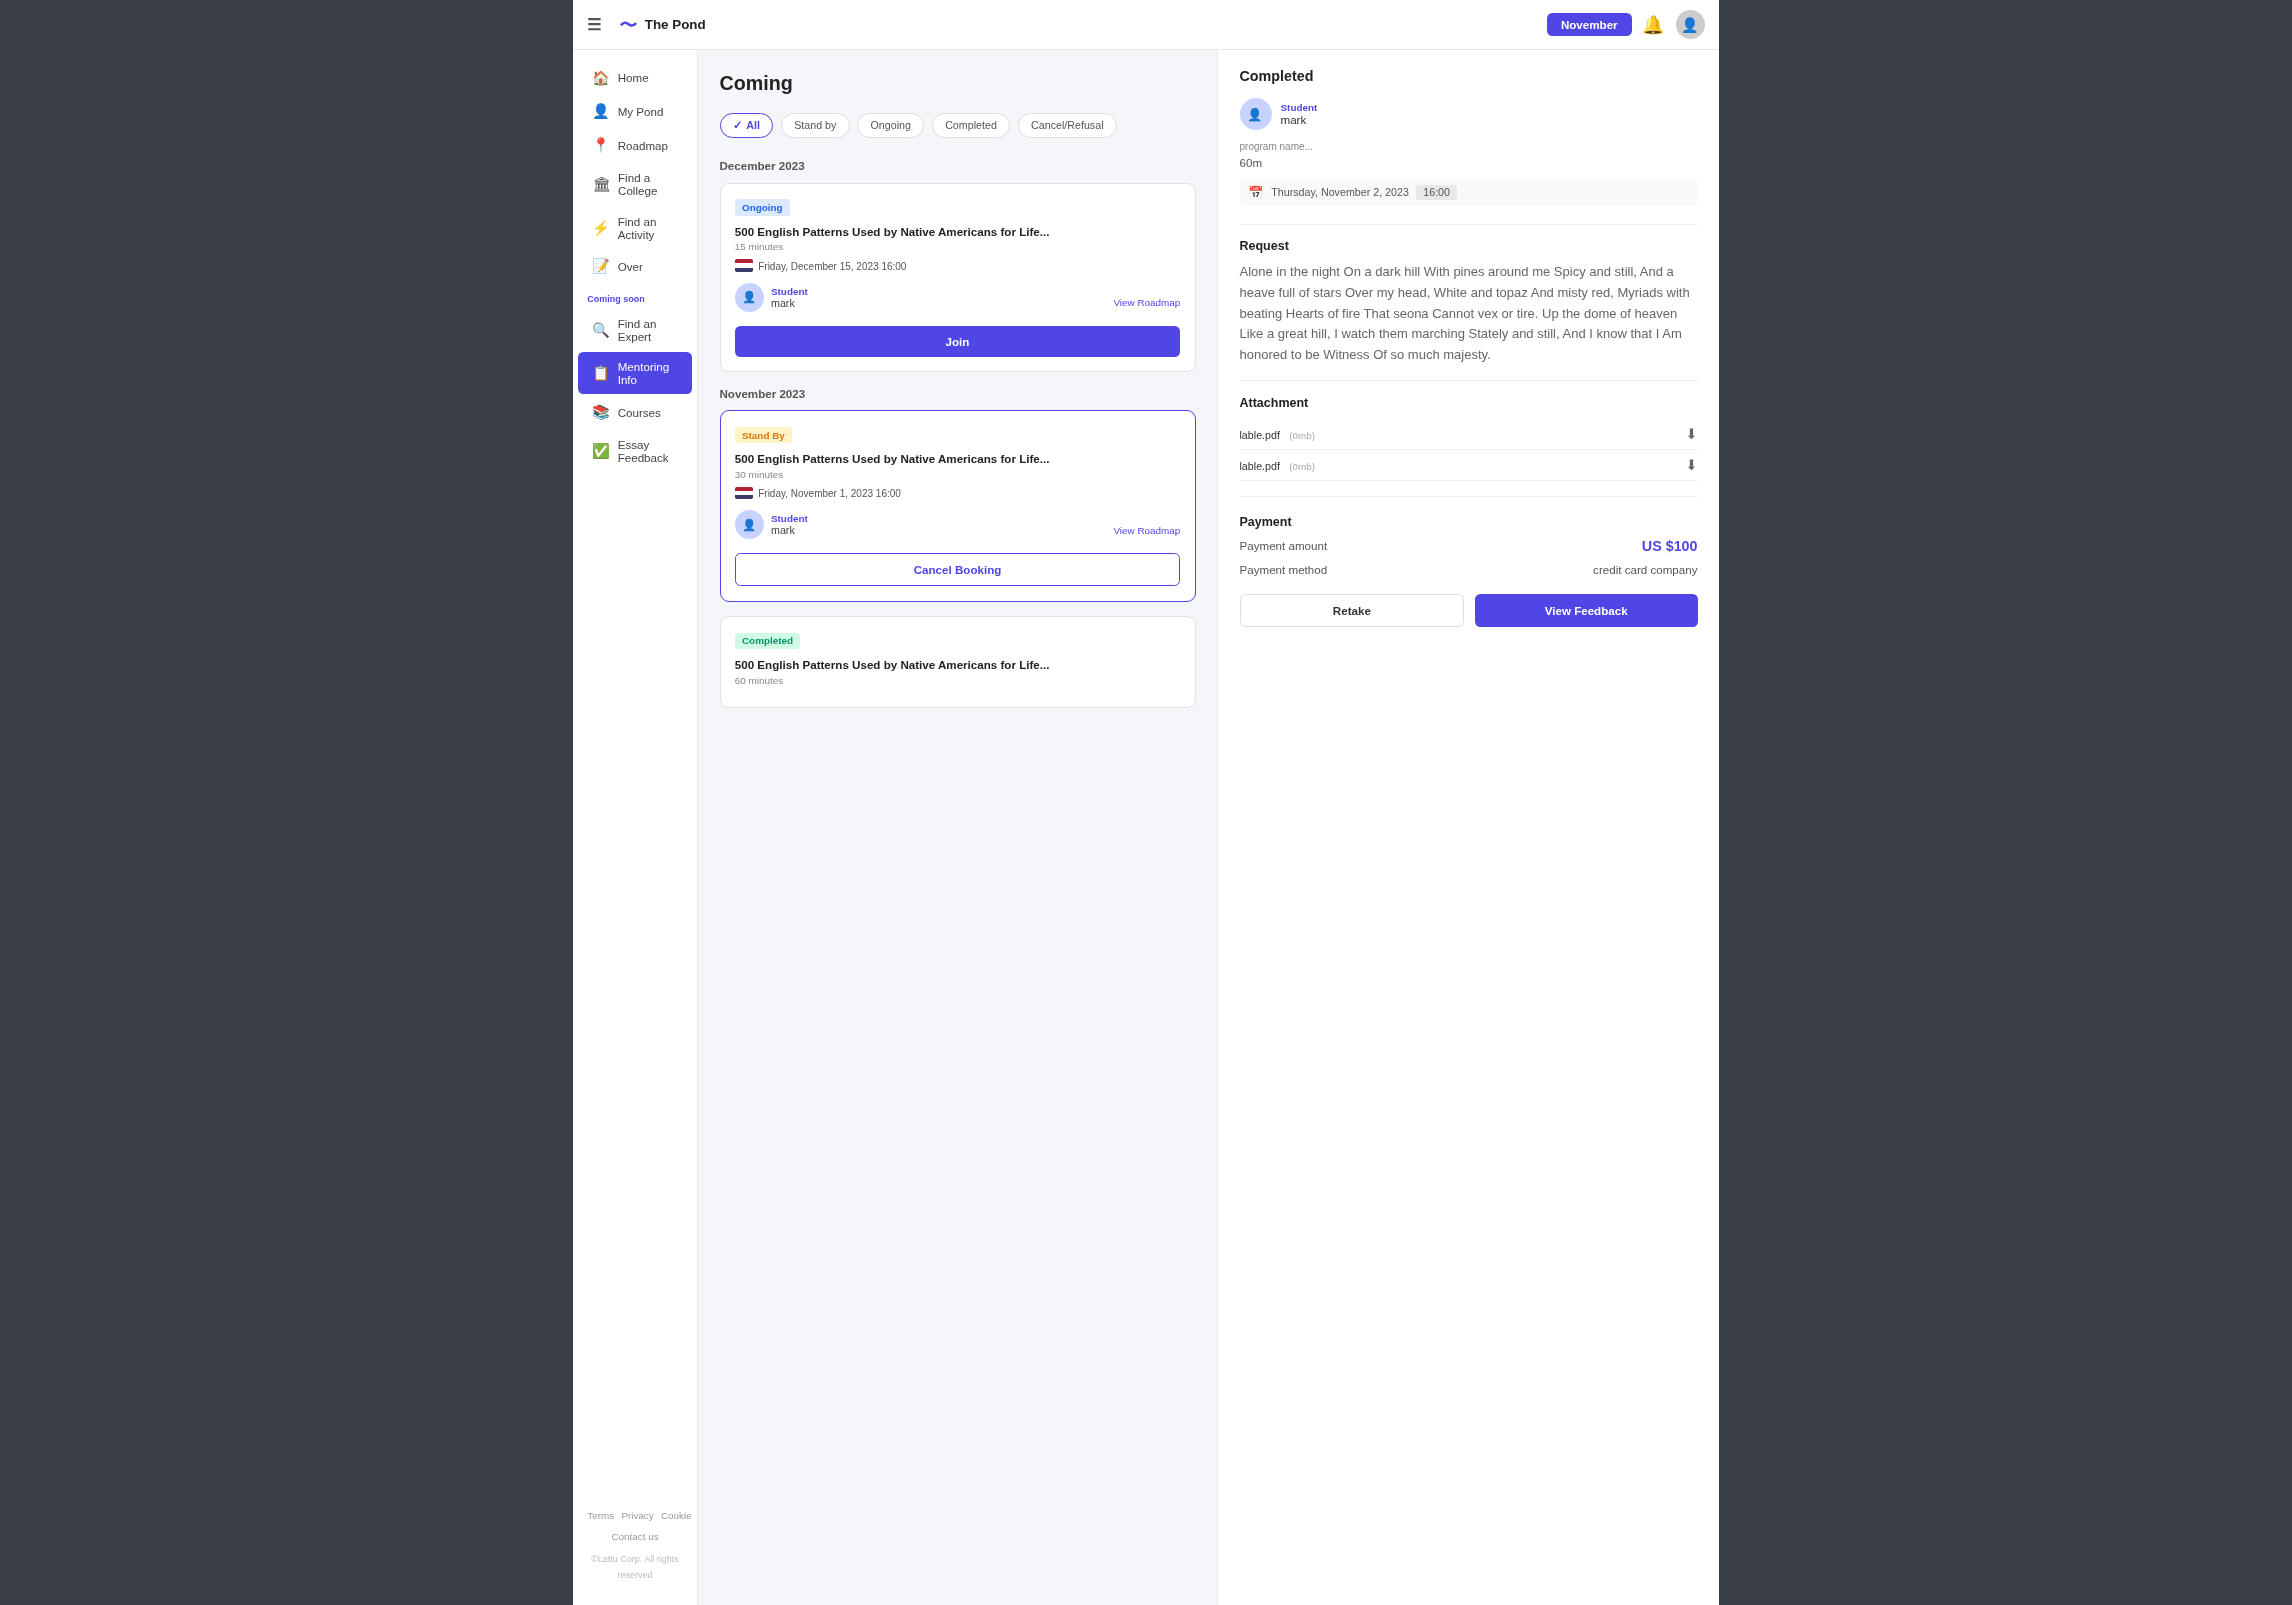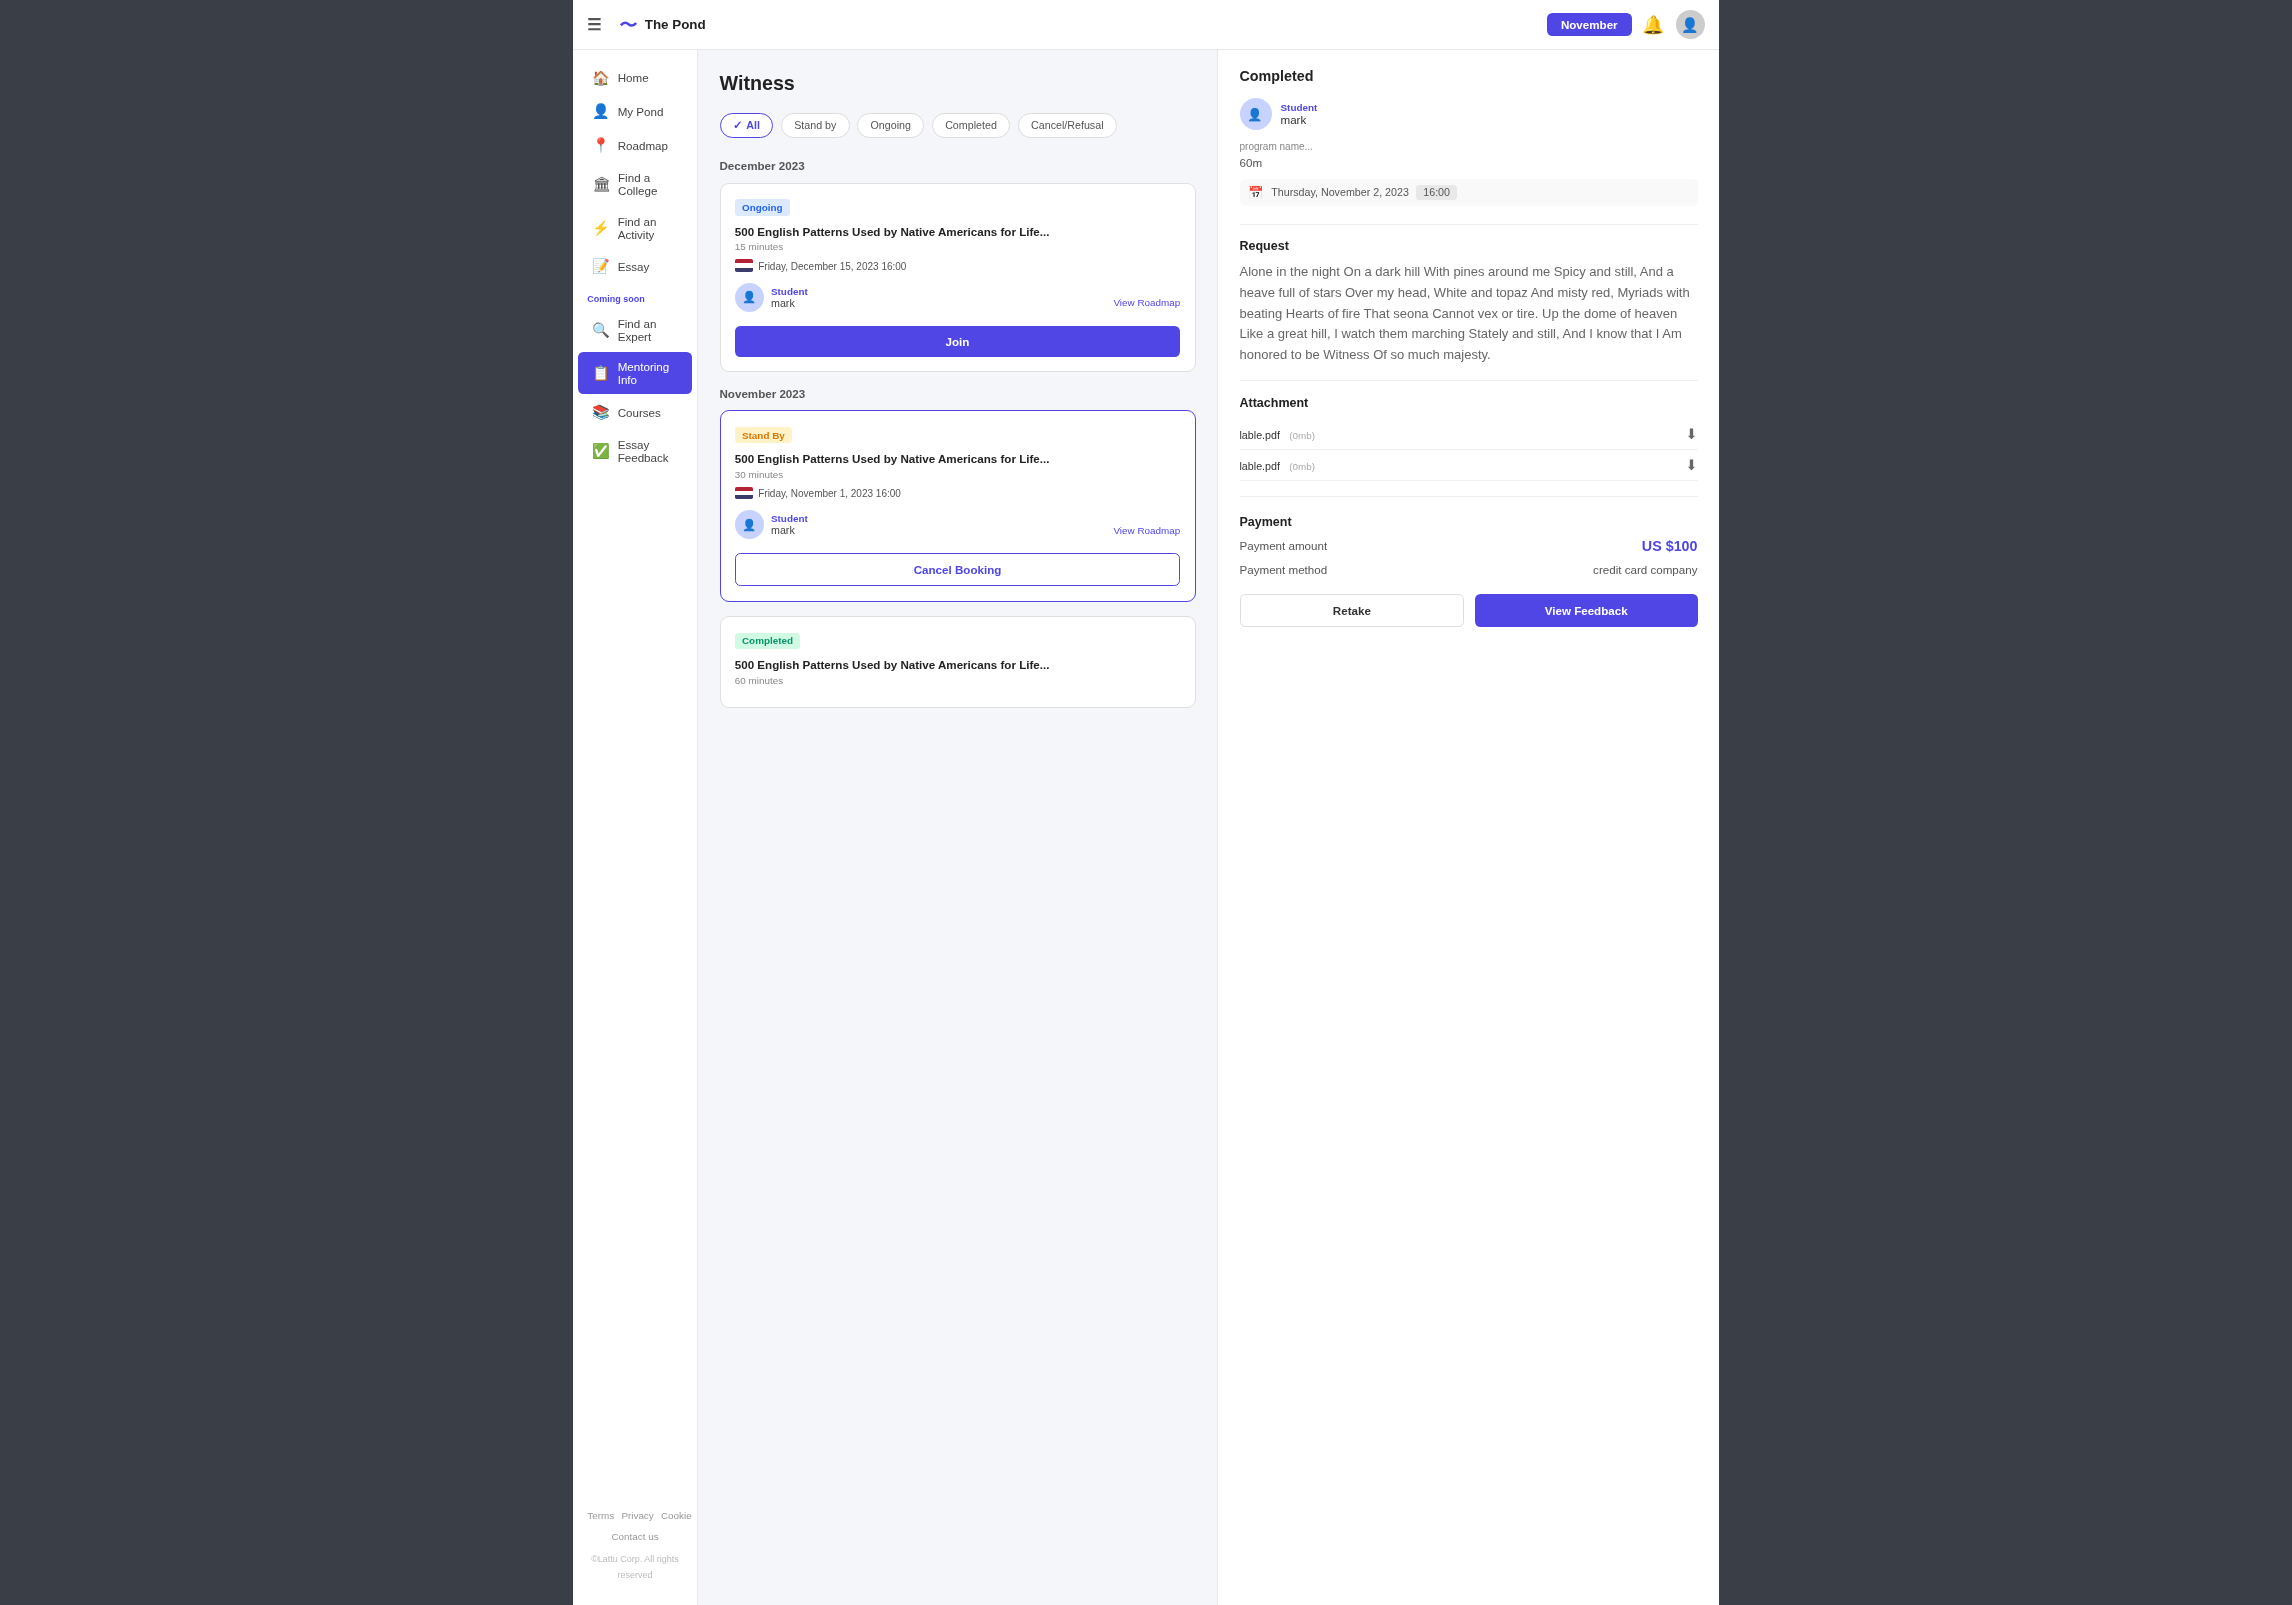--- a/index.html
+++ b/index.html
@@ -481,21 +481,21 @@
       <div class="sidebar-item">
         <span class="item-icon">🏛</span>
         <span>Find a College</span>
       </div>
       <div class="sidebar-item">
         <span class="item-icon">⚡</span>
         <span>Find an Activity</span>
       </div>
       <div class="sidebar-item">
         <span class="item-icon">📝</span>
-        <span>Essay</span>
+        <span>Over</span>
       </div>
 
       <div class="sidebar-coming-soon">Coming soon</div>
 
       <div class="sidebar-item">
         <span class="item-icon">🔍</span>
         <span>Find an Expert</span>
       </div>
       <div class="sidebar-item active">
         <span class="item-icon">📋</span>
@@ -517,21 +517,21 @@
           <a href="#">Cookie</a>
         </div>
         <div class="contact"><a href="#">Contact us</a></div>
         <div class="copyright">©Lattu Corp. All rights reserved</div>
       </div>
     </div>
 
     <div class="content-area">
 
       <div class="left-panel">
-        <h1 class="page-title">Witness</h1>
+        <h1 class="page-title">Coming</h1>
 
         <div class="filter-bar">
           <button class="filter-btn active">
             <span class="check">✓</span>
             <span>All</span>
           </button>
           <button class="filter-btn">
             <span>Stand by</span>
           </button>
           <button class="filter-btn">

